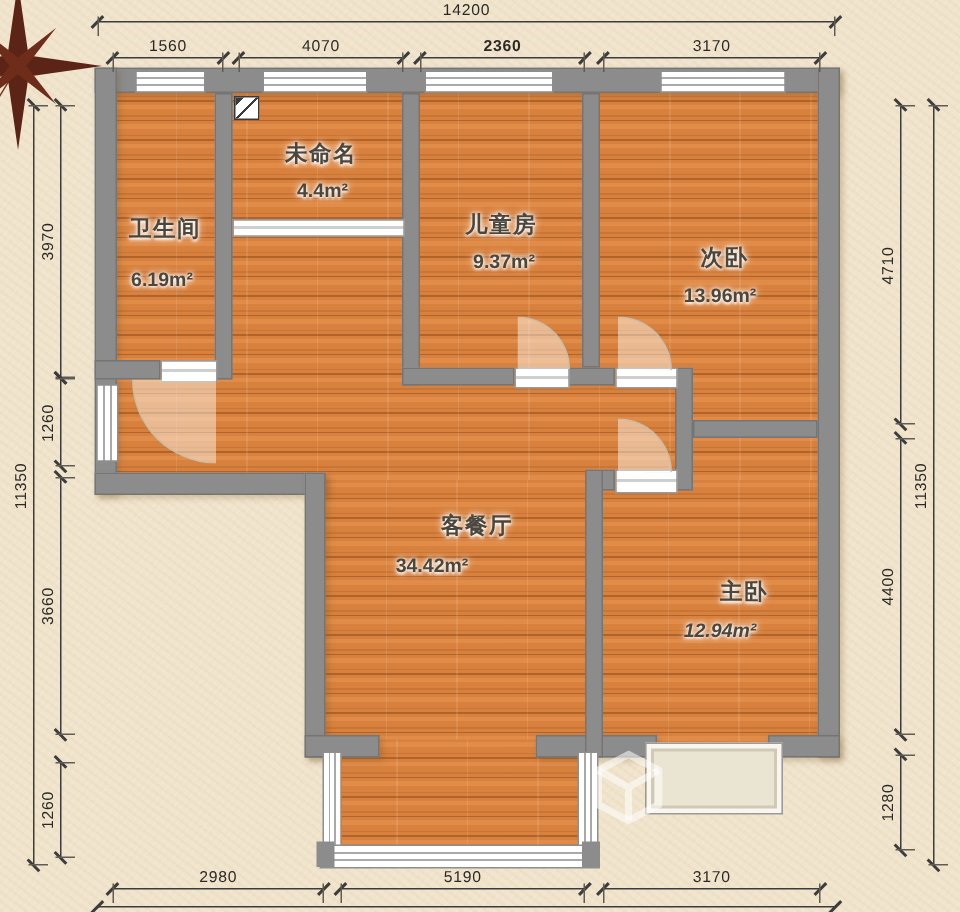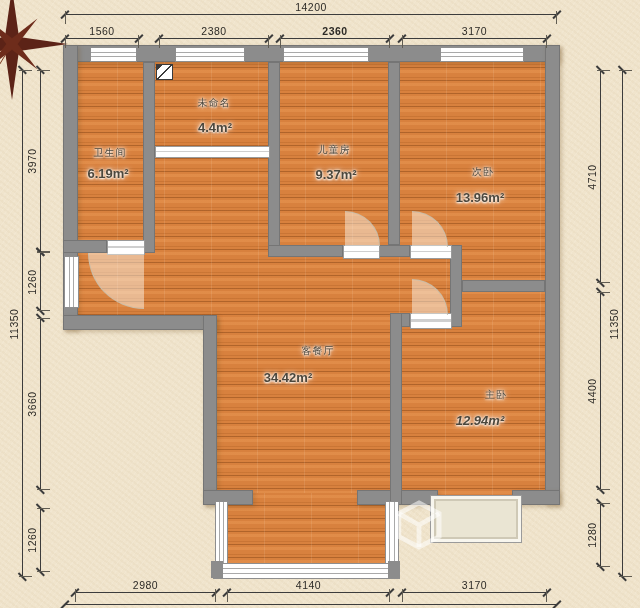--- a/index.html
+++ b/index.html
@@ -28,21 +28,21 @@
     background:linear-gradient(180deg,#fff 0 38%,#cfcfcf 38% 54%,#fff 54% 100%);}
   
   .arc{position:absolute;background:rgba(255,252,246,.45);}
   .arc.tr{border-radius:0 100% 0 0;border-top:1px solid rgba(200,190,170,.9);border-right:1px solid rgba(200,190,170,.9);}
   .arc.bl{border-radius:0 0 0 100%;border-bottom:1px solid rgba(200,190,170,.9);border-left:1px solid rgba(200,190,170,.9);}
   
   .bay{position:absolute;background:#eae5d3;border:1px solid #9a9a9a;
        box-shadow:inset 0 0 0 3px #f8f6ee, inset 0 0 0 5px #cfc9b6;}
   
   .rlabel{position:absolute;transform:translate(-50%,-50%);white-space:nowrap;color:#4c473c;
-          font-weight:normal;font-size:10px;letter-spacing:1px;
+          font-weight:bold;font-size:15px;letter-spacing:1px;
           text-shadow:0 0 3px #fff,0 0 6px rgba(255,255,255,.95),0 1px 2px rgba(255,255,255,.9);}
   .rarea{font-size:13px;font-weight:600;letter-spacing:0;}
   
   .dimh{position:absolute;height:0;border-top:1px solid #3c3c3c;}
   .dimv{position:absolute;width:0;border-left:1px solid #3c3c3c;}
   .dimh .t1,.dimh .t2{position:absolute;width:1.5px;height:11px;background:#3c3c3c;top:-6px;transform:rotate(45deg);}
   .dimh .t1{left:-1px;} .dimh .t2{right:-.5px;}
   .dimh .e1,.dimh .e2{position:absolute;width:1px;height:13px;background:#605c52;top:-4px;}
   .dimh .e1{left:0;} .dimh .e2{right:0;}
   .dimv .t1,.dimv .t2{position:absolute;width:11px;height:1.5px;background:#3c3c3c;left:-6px;transform:rotate(45deg);}
@@ -123,52 +123,52 @@
   <div class="sillh" style="left:410px;top:313px;width:40px;height:14px;"></div>
 
   <div class="arc bl" style="left:88px;top:253px;width:55px;height:55px;"></div>
   <div class="arc tr" style="left:345px;top:211px;width:34px;height:34px;"></div>
   <div class="arc tr" style="left:412px;top:211px;width:35px;height:35px;"></div>
   <div class="arc tr" style="left:412px;top:279px;width:35px;height:35px;"></div>
 
   <div class="meter" style="left:156px;top:64px;width:15px;height:14px;"></div>
 
   <div class="rlabel" style="left:110px;top:153px;">卫生间</div>
-  <div class="rlabel rarea" style="left:108px;top:173px;">6.19m²</div>
+  <div class="rlabel rarea" style="left:108px;top:186px;">6.19m²</div>
   <div class="rlabel" style="left:214px;top:103px;">未命名</div>
   <div class="rlabel rarea" style="left:215px;top:127px;">4.4m²</div>
   <div class="rlabel" style="left:334px;top:150px;">儿童房</div>
   <div class="rlabel rarea" style="left:336px;top:174px;">9.37m²</div>
   <div class="rlabel" style="left:477px;top:172px;padding-left:12px;">次卧</div>
   <div class="rlabel rarea" style="left:480px;top:197px;">13.96m²</div>
   <div class="rlabel" style="left:286px;top:351px;margin-left:32px;">客餐厅</div>
   <div class="rlabel rarea" style="left:288px;top:377px;">34.42m²</div>
   <div class="rlabel" style="left:496px;top:395px;">主卧</div>
   <div class="rlabel rarea" style="left:480px;top:420px;font-style:italic;">12.94m²</div>
 
   <div class="dimh" style="left:65px;top:14px;width:492px;">
     <span class="t1"></span>
       <span class="t2"></span>
       <span class="e1"></span>
       <span class="e2"></span>
     <span class="lbl">14200</span>
   </div>
-  <div class="dimh" style="left:65px;top:38px;width:74px;">
+  <div class="dimh" style="left:75px;top:38px;width:74px;">
     <span class="t1"></span>
       <span class="t2"></span>
       <span class="e1"></span>
       <span class="e2"></span>
     <span class="lbl">1560</span>
   </div>
   <div class="dimh" style="left:159px;top:38px;width:110px;">
     <span class="t1"></span>
       <span class="t2"></span>
       <span class="e1"></span>
       <span class="e2"></span>
-    <span class="lbl">2380</span>
+    <span class="lbl">4070</span>
   </div>
   <div class="dimh" style="left:280px;top:38px;width:110px;font-weight:bold;">
     <span class="t1"></span>
       <span class="t2"></span>
       <span class="e1"></span>
       <span class="e2"></span>
     <span class="lbl">2360</span>
   </div>
   <div class="dimh" style="left:402px;top:38px;width:145px;">
     <span class="t1"></span>
@@ -183,21 +183,21 @@
       <span class="t2"></span>
       <span class="e1"></span>
       <span class="e2"></span>
     <span class="lbl">2980</span>
   </div>
   <div class="dimh" style="left:227px;top:592px;width:163px;">
     <span class="t1"></span>
       <span class="t2"></span>
       <span class="e1"></span>
       <span class="e2"></span>
-    <span class="lbl">4140</span>
+    <span class="lbl">5190</span>
   </div>
   <div class="dimh" style="left:402px;top:592px;width:145px;">
     <span class="t1"></span>
       <span class="t2"></span>
       <span class="e1"></span>
       <span class="e2"></span>
     <span class="lbl">3170</span>
   </div>
   <div class="dimh" style="left:65px;top:604px;width:492px;">
     <span class="t1"></span>

